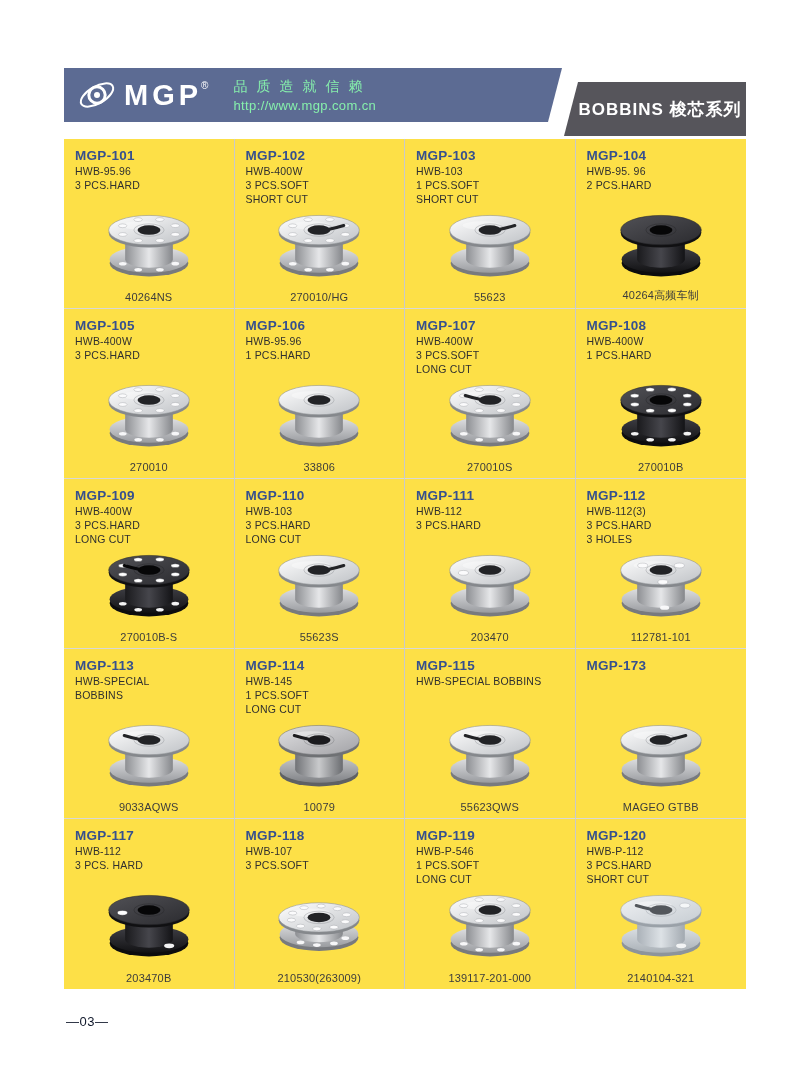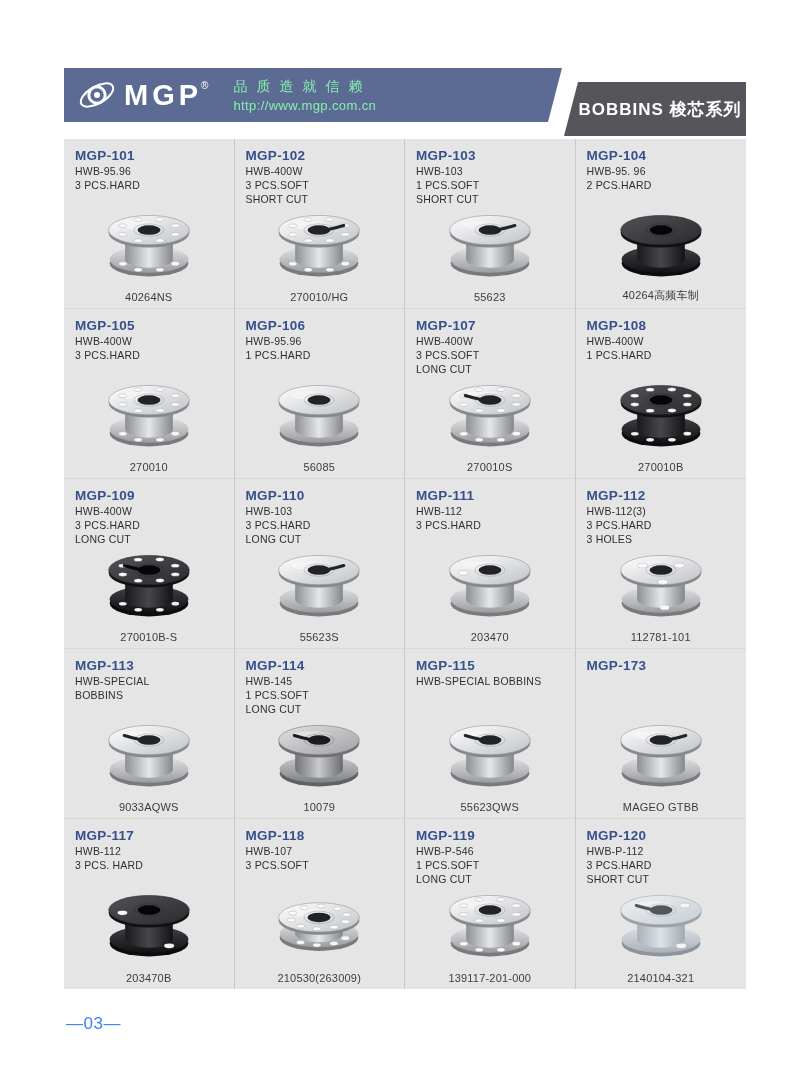--- a/index.html
+++ b/index.html
@@ -20,30 +20,30 @@
   .logo-text{font-size:29px;font-weight:bold;letter-spacing:4px;line-height:1;}
   .logo-reg{font-size:10px;position:relative;top:-10px;left:-1px;}
   .slogan-block{margin-left:24px;color:#86efac;}
   .slogan{font-size:14px;letter-spacing:9px;}
   .url{font-size:13px;letter-spacing:0.4px;margin-top:2px;cursor:pointer;}
 
   
   .grid{position:absolute;left:64px;top:139px;width:682px;display:grid;grid-template-columns:repeat(4,1fr);}
   .cell{position:relative;height:170px;box-sizing:border-box;
     border-right:1px solid #c9c9c9;border-bottom:1px solid #d8d8d8;
-    padding:9px 9px 16px 11px;background:#e5e5e5;}
+    padding:9px 9px 16px 11px;background:#fde047;}
   .cell:nth-child(4n){border-right:none;}
   .cell:nth-child(n+17){border-bottom:none;}
   .model{color:#36508e;font-weight:bold;font-size:13.5px;letter-spacing:0.3px;margin-bottom:2px;}
   .specs{font-size:10.5px;color:#2f2f2f;line-height:1.32;letter-spacing:0.2px;white-space:pre-line;}
   .photo{position:absolute;left:50%;top:55px;transform:translateX(-50%);
     width:112px;height:96px;display:flex;align-items:center;justify-content:center;}
   .part{position:absolute;left:0;right:0;bottom:5px;text-align:center;font-size:11px;color:#3c3c3c;letter-spacing:0.2px;margin-top:28px;}
 
-  .footer{position:absolute;left:66px;top:1014px;font-size:17px;color:#3b82f6;letter-spacing:0.5px;}
+  .footer{position:absolute;left:66px;top:1014px;font-size:13px;color:#0f172a;letter-spacing:0.5px;}
 </style>
 </head>
 <body>
 
 <div class="page">
 
   <div class="hdr">
     <div class="brand-bar" style="background: rgb(92, 107, 147);">
       <div class="logo">
         <span class="logo-icon">
@@ -300,21 +300,21 @@
             <ellipse cx="60" cy="74" rx="43" ry="14.5" fill="#787a7e"></ellipse>
             <ellipse cx="60" cy="70" rx="43" ry="14.5" fill="url(#bb5f)"></ellipse>
             <path d="M34 40 L34 70 A26 9 0 0 0 86 70 L86 40 Z" fill="url(#bb5b)"></path>
             <ellipse cx="60" cy="41" rx="44" ry="16" fill="#85888c"></ellipse>
             <ellipse cx="60" cy="38" rx="44" ry="16" fill="url(#bb5t)" stroke="#8a8d91" stroke-width="0.6"></ellipse>
             <ellipse cx="51" cy="33" rx="21" ry="4.6" fill="#ffffff" opacity="0.4"></ellipse>
             <ellipse cx="60" cy="38" rx="16.5" ry="6.8" fill="none" stroke="#8a8d91" stroke-width="0.8" opacity="0.55"></ellipse>
             <ellipse cx="60" cy="38" rx="12.5" ry="5.2" fill="#222326"></ellipse>
           </svg>
         </div>
-      <div class="part">56085</div>
+      <div class="part">33806</div>
     </div>
 
     <div class="cell">
       <div class="model">MGP-107</div>
       <div class="specs">HWB-400W
 3 PCS.SOFT
 LONG CUT</div>
       <div class="photo">
           <svg viewBox="0 0 120 102" width="110" height="94" preserveAspectRatio="xMidYMid meet">
             <defs>

